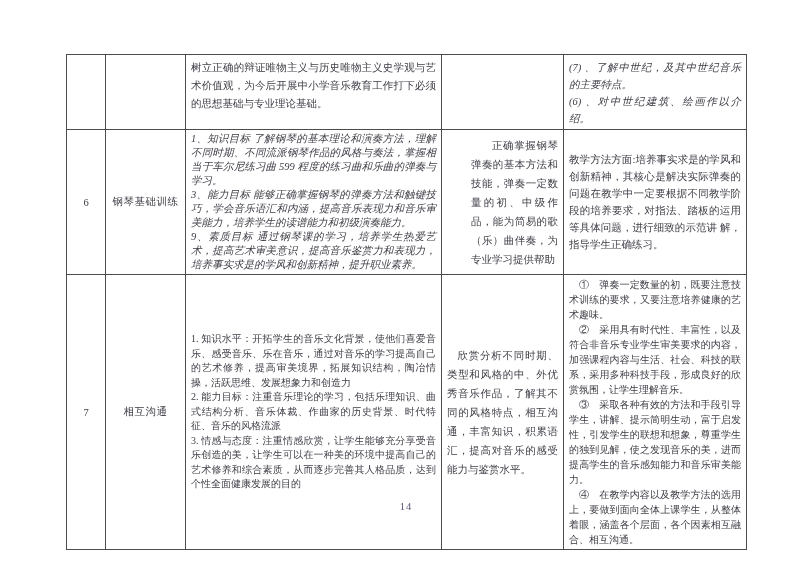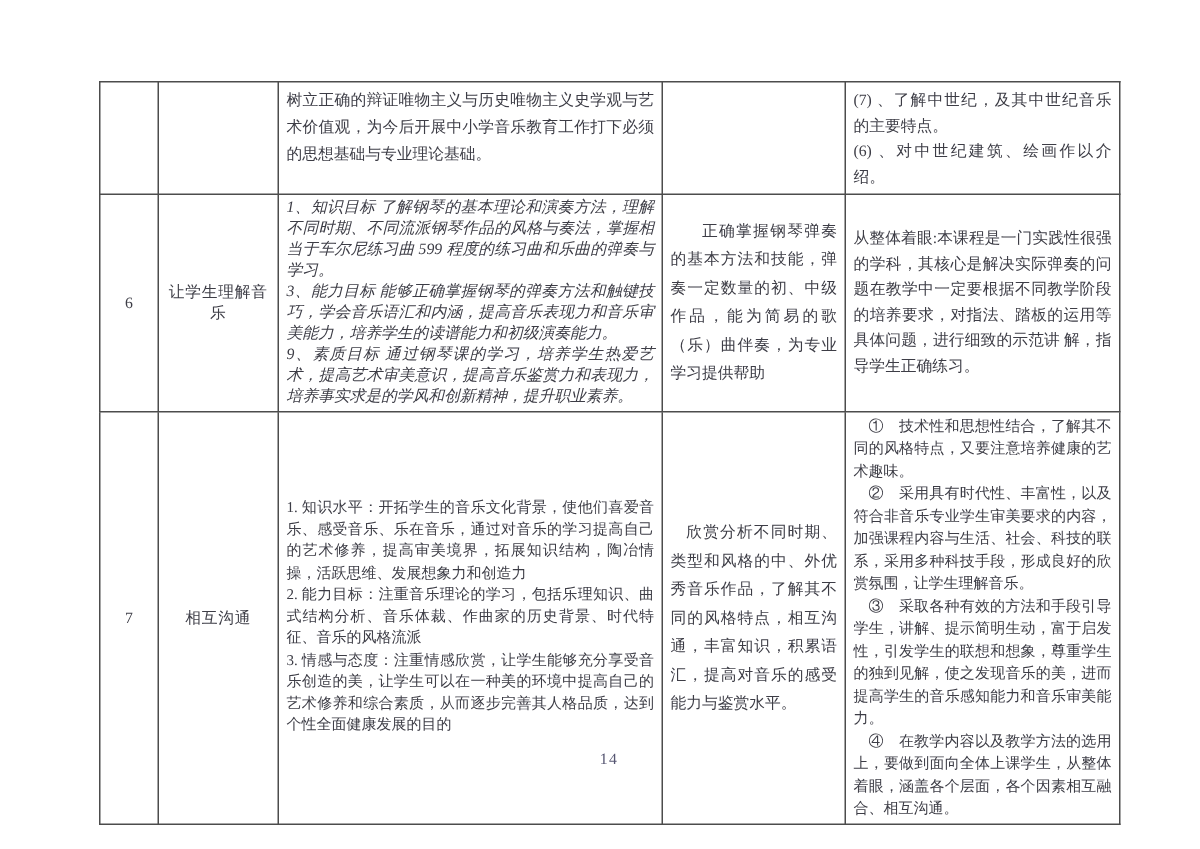--- a/index.html
+++ b/index.html
@@ -34,26 +34,26 @@
   tr.r3 { height: 213px; }
 
   td.c-no   { text-align: center; font-size: 11px; }
   td.c-course { text-align: center; font-size: 11px; letter-spacing: 0.5px; }
 
   td p { text-align: justify; }
 
   
   tr.r1 td.c-obj  { vertical-align: top; padding-top: 4px; }
   tr.r1 td.c-obj p  { line-height: 18px; }
-  tr.r1 td.c-meth { vertical-align: top; padding-top: 4px; }
+  tr.r1 td.c-meth { vertical-align: top; padding-top: 4px; font-style: italic; }
   tr.r1 td.c-meth p { line-height: 17px; }
 
   
   tr.r2 td.c-obj p  { line-height: 14px; font-style: italic; }
-  tr.r2 td.c-req p  { line-height: 19px; text-indent: 2em; }
+  tr.r2 td.c-req p  { line-height: 19px; text-indent: 2em; margin-left: 24px; }
   tr.r2 td.c-meth p { line-height: 17px; }
 
   
   tr.r3 td.c-obj p  { line-height: 14.5px; font-size: 10px; }
   tr.r3 td.c-req p  { line-height: 19px; text-indent: 1em; }
   tr.r3 td.c-meth p { line-height: 15px; font-size: 10px; text-indent: 1em; }
 
   .page-number {
     position: absolute;
     left: 66px; top: 501px;
@@ -89,47 +89,47 @@
           <p></p>
         </td>
         <td class="c-meth">
           <p>(7) 、了解中世纪，及其中世纪音乐的主要特点。</p>
           <p>(6) 、对中世纪建筑、绘画作以介绍。</p>
         </td>
       </tr>
 
       <tr class="r2">
         <td class="c-no">6</td>
-        <td class="c-course">让学生理解音乐</td>
+        <td class="c-course">钢琴基础训练</td>
         <td class="c-obj">
           <p>1、知识目标 了解钢琴的基本理论和演奏方法，理解不同时期、不同流派钢琴作品的风格与奏法，掌握相当于车尔尼练习曲 599 程度的练习曲和乐曲的弹奏与学习。</p>
           <p>3、能力目标 能够正确掌握钢琴的弹奏方法和触键技巧，学会音乐语汇和内涵，提高音乐表现力和音乐审美能力，培养学生的读谱能力和初级演奏能力。</p>
           <p>9、素质目标 通过钢琴课的学习，培养学生热爱艺术，提高艺术审美意识，提高音乐鉴赏力和表现力，培养事实求是的学风和创新精神，提升职业素养。</p>
         </td>
         <td class="c-req">
           <p>正确掌握钢琴弹奏的基本方法和技能，弹奏一定数量的初、中级作品，能为简易的歌（乐）曲伴奏，为专业学习提供帮助</p>
         </td>
         <td class="c-meth">
-          <p>从整体着眼:本课程是一门实践性很强的学科，其核心是解决实际弹奏的问题在教学中一定要根据不同教学阶段的培养要求，对指法、踏板的运用等具体问题，进行细致的示范讲 解，指导学生正确练习。</p>
+          <p>教学方法方面:培养事实求是的学风和创新精神，其核心是解决实际弹奏的问题在教学中一定要根据不同教学阶段的培养要求，对指法、踏板的运用等具体问题，进行细致的示范讲 解，指导学生正确练习。</p>
         </td>
       </tr>
 
       <tr class="r3">
         <td class="c-no">7</td>
         <td class="c-course">相互沟通</td>
         <td class="c-obj">
           <p>1. 知识水平：开拓学生的音乐文化背景，使他们喜爱音乐、感受音乐、乐在音乐，通过对音乐的学习提高自己的艺术修养，提高审美境界，拓展知识结构，陶冶情操，活跃思维、发展想象力和创造力</p>
           <p>2. 能力目标：注重音乐理论的学习，包括乐理知识、曲式结构分析、音乐体裁、作曲家的历史背景、时代特征、音乐的风格流派</p>
           <p>3. 情感与态度：注重情感欣赏，让学生能够充分享受音乐创造的美，让学生可以在一种美的环境中提高自己的艺术修养和综合素质，从而逐步完善其人格品质，达到个性全面健康发展的目的</p>
         </td>
         <td class="c-req">
           <p>欣赏分析不同时期、类型和风格的中、外优秀音乐作品，了解其不同的风格特点，相互沟通，丰富知识，积累语汇，提高对音乐的感受能力与鉴赏水平。</p>
         </td>
         <td class="c-meth">
-          <p>①　技术性和思想性结合，了解其不同的风格特点，又要注意培养健康的艺术趣味。</p>
+          <p>①　弹奏一定数量的初，既要注意技术训练的要求，又要注意培养健康的艺术趣味。</p>
           <p>②　采用具有时代性、丰富性，以及符合非音乐专业学生审美要求的内容，加强课程内容与生活、社会、科技的联系，采用多种科技手段，形成良好的欣赏氛围，让学生理解音乐。</p>
           <p>③　采取各种有效的方法和手段引导学生，讲解、提示简明生动，富于启发性，引发学生的联想和想象，尊重学生的独到见解，使之发现音乐的美，进而提高学生的音乐感知能力和音乐审美能力。</p>
           <p>④　在教学内容以及教学方法的选用上，要做到面向全体上课学生，从整体着眼，涵盖各个层面，各个因素相互融合、相互沟通。</p>
         </td>
       </tr>
 
     </tbody>
   </table>
 
   <div class="page-number">14</div>

